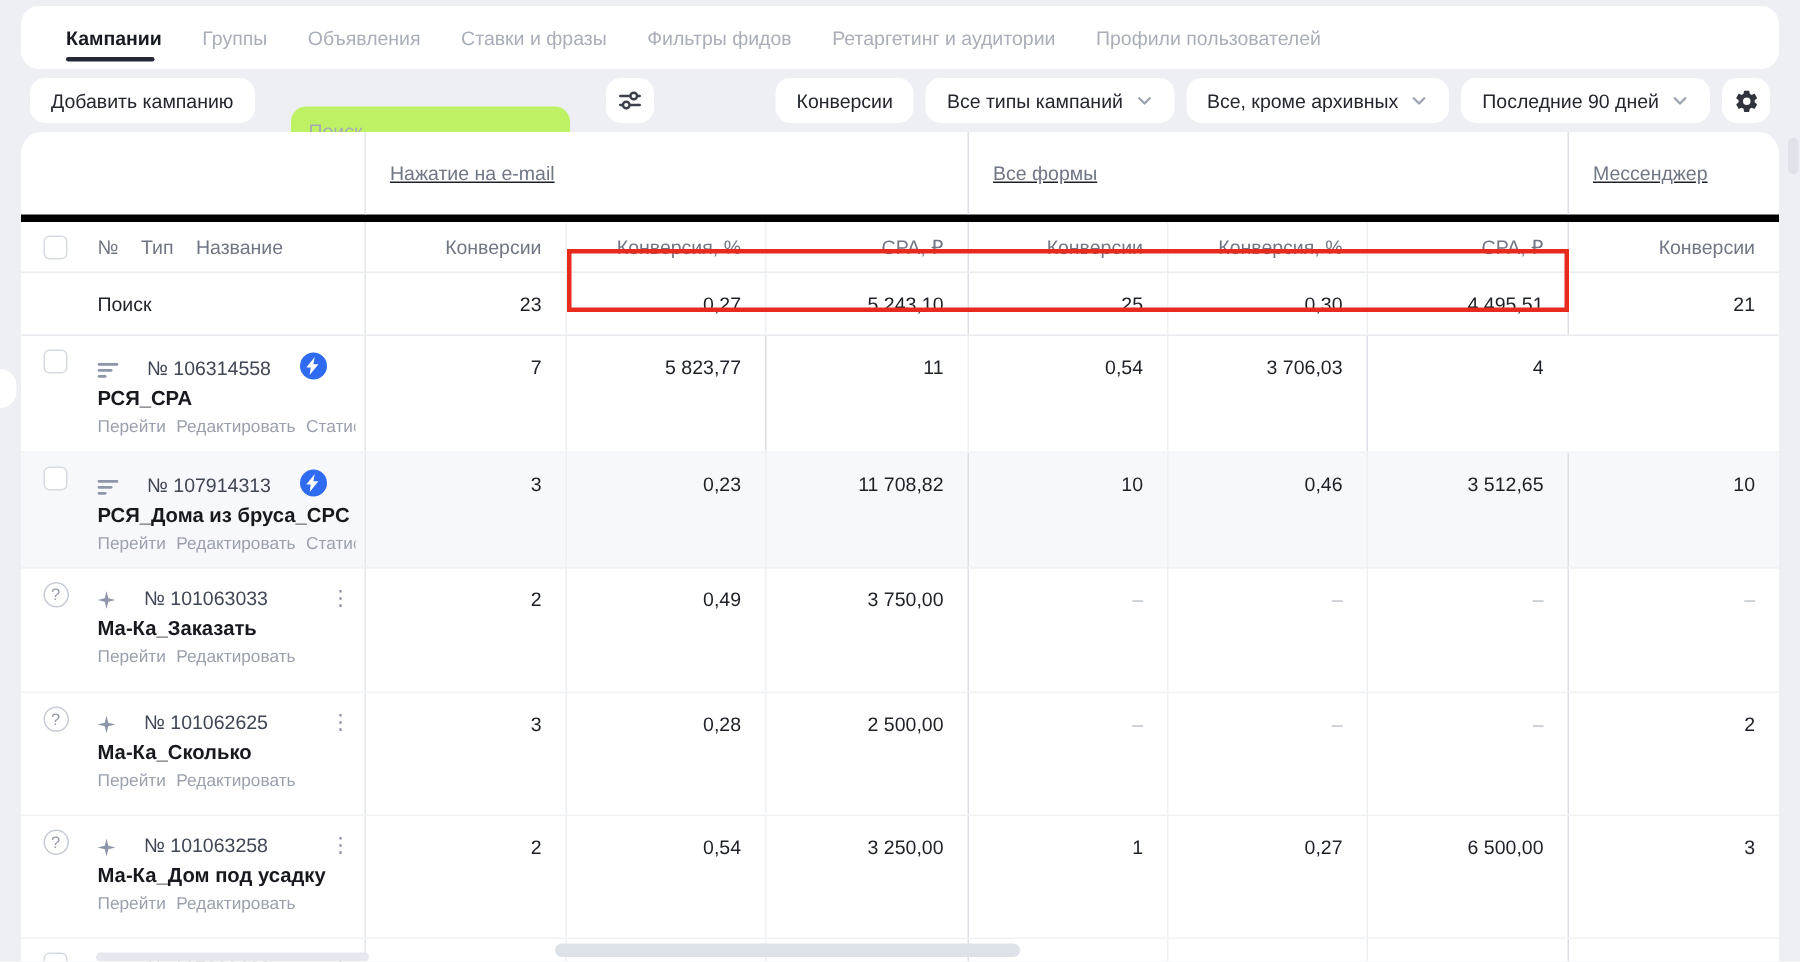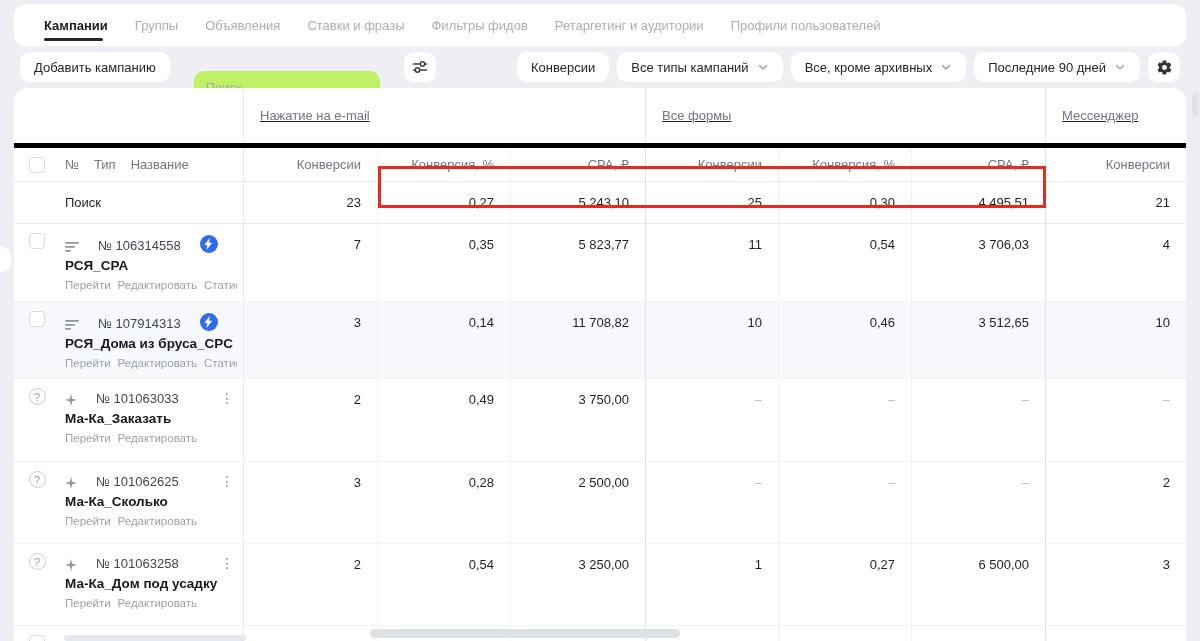--- a/index.html
+++ b/index.html
@@ -246,21 +246,20 @@
           <span class="kebab">⋮</span>
         </div>
         <div class="camp-name">РСЯ_CPA</div>
         <div class="camp-links">
           <span>Перейти</span>
           <span>Редактировать</span>
           <span>Статистика</span>
         </div>
       </div>
       <div class="cell val bl-med">7</div>
-      <div class="cell val bl">0,35</div>
       <div class="cell val bl">5 823,77</div>
       <div class="cell val bl-strong">11</div>
       <div class="cell val bl">0,54</div>
       <div class="cell val bl">3 706,03</div>
       <div class="cell val bl-strong">4</div>
     </div>
 
     <div class="grid trow tinted" style="height:77px">
       <div class="cell c-check">
           <span class="checkbox"></span>
@@ -283,21 +282,21 @@
           <span class="kebab">⋮</span>
         </div>
         <div class="camp-name">РСЯ_Дома из бруса_CPC</div>
         <div class="camp-links">
           <span>Перейти</span>
           <span>Редактировать</span>
           <span>Статистика</span>
         </div>
       </div>
       <div class="cell val bl-med">3</div>
-      <div class="cell val bl">0,14</div>
+      <div class="cell val bl">0,23</div>
       <div class="cell val bl">11 708,82</div>
       <div class="cell val bl-strong">10</div>
       <div class="cell val bl">0,46</div>
       <div class="cell val bl">3 512,65</div>
       <div class="cell val bl-strong">10</div>
     </div>
 
     <div class="grid trow" style="height:83px">
       <div class="cell c-check">
           <span class="help-circle">?</span>

